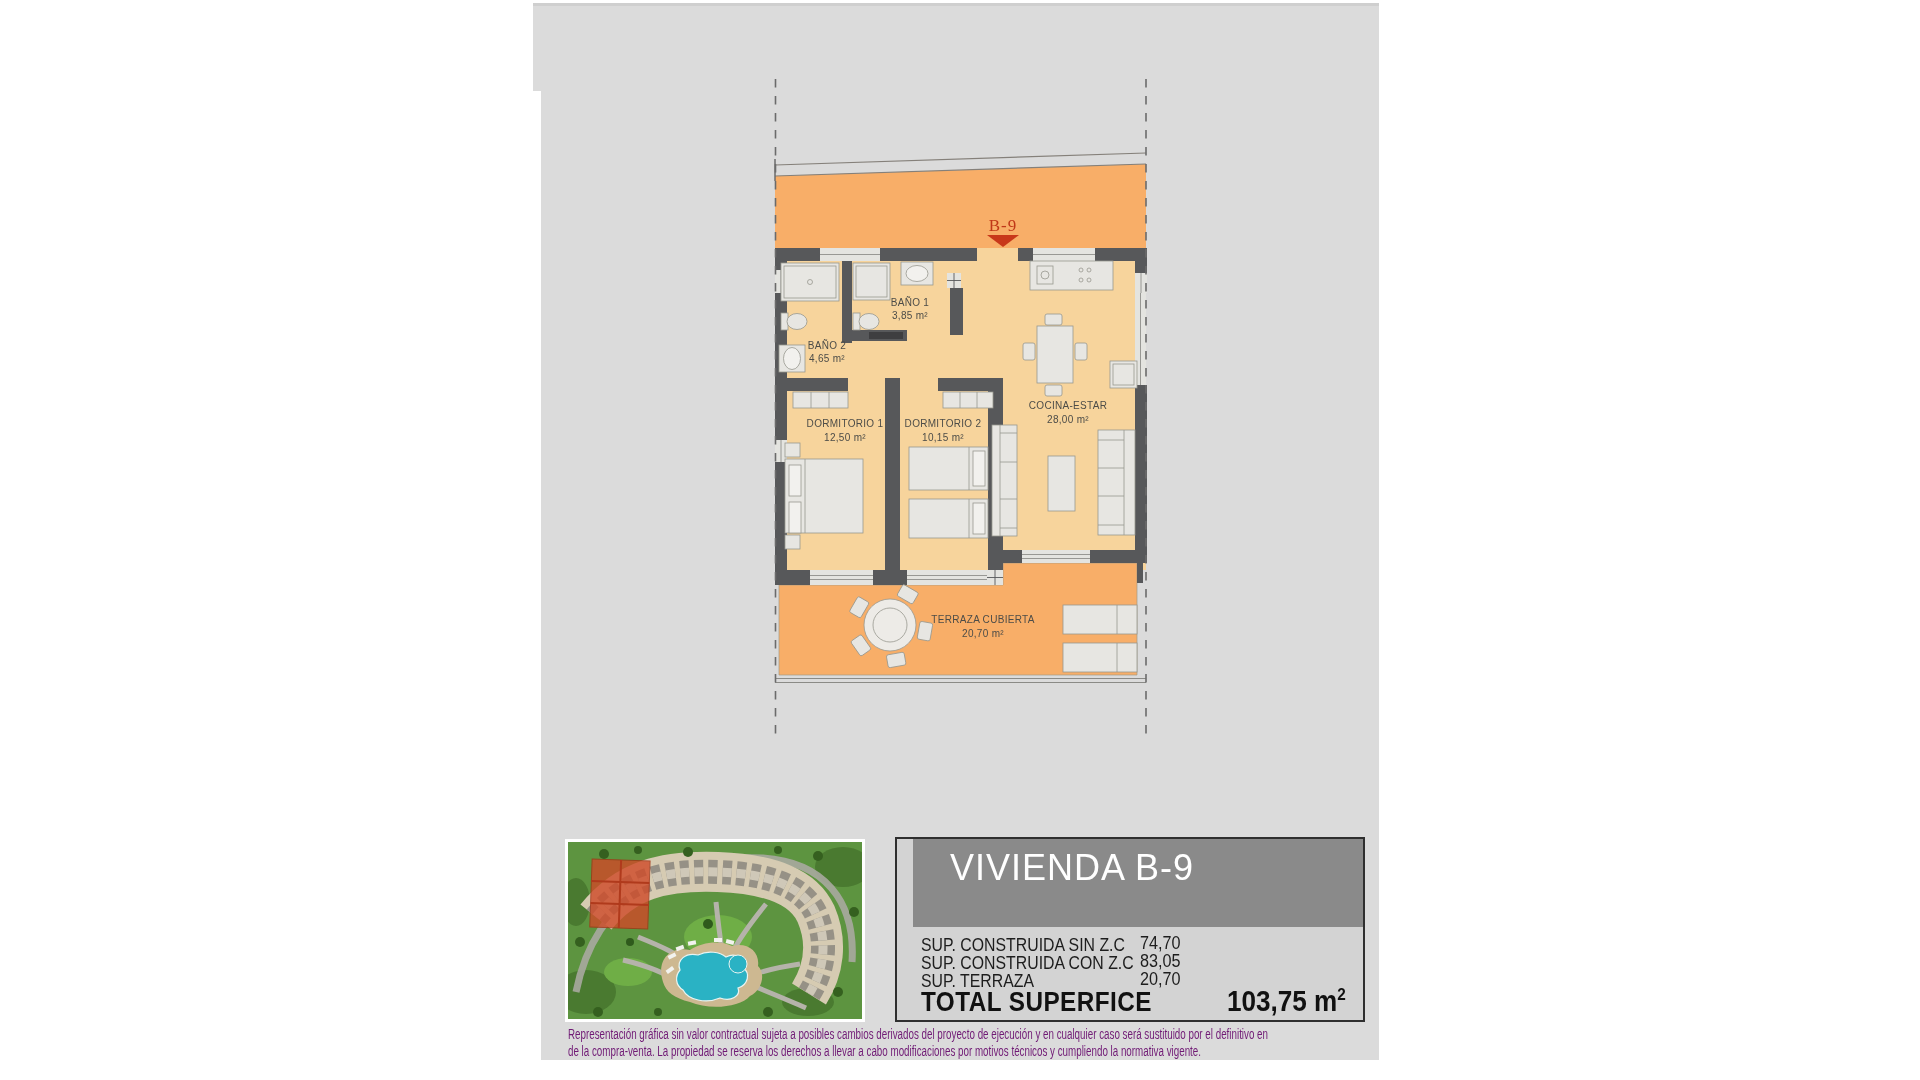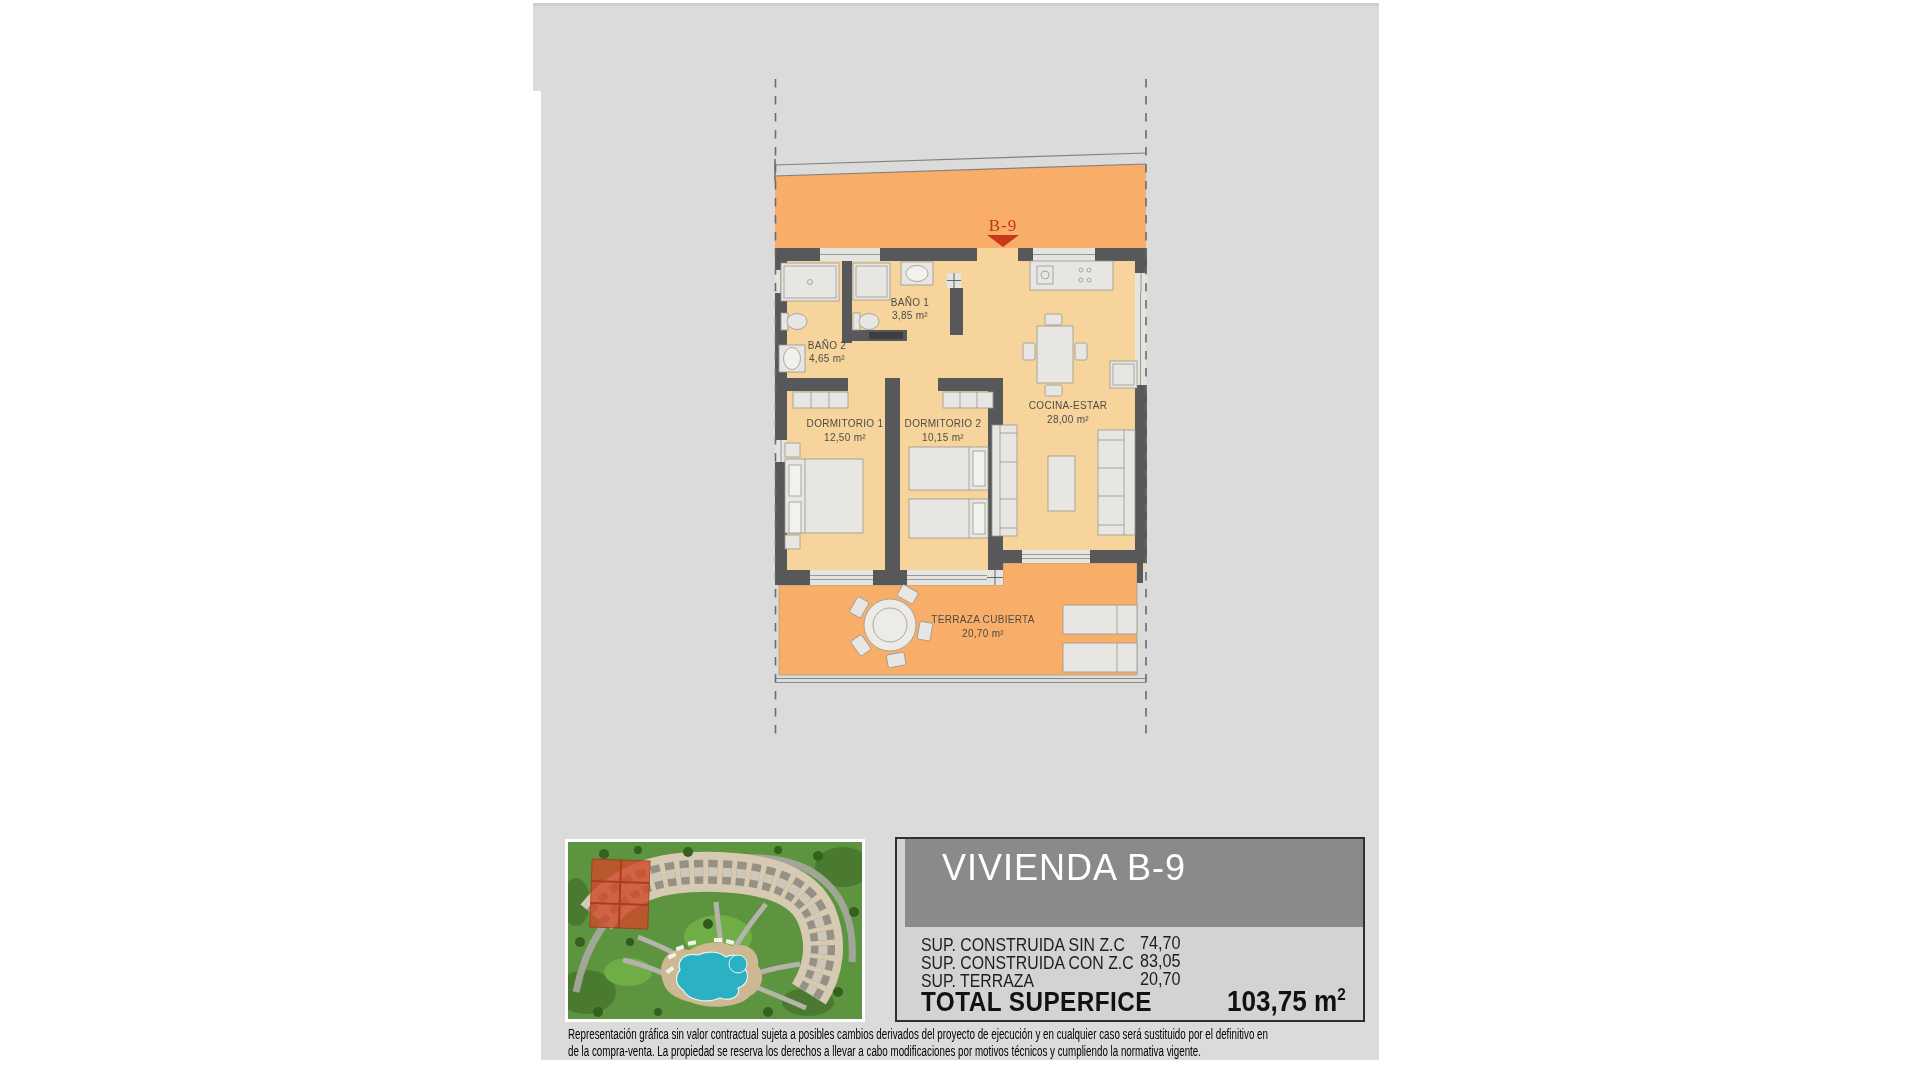--- a/index.html
+++ b/index.html
@@ -8,32 +8,32 @@
   .panel{position:absolute;background:#dbdbdb;}
   #panel-notch{left:533px;top:3px;width:10px;height:85px;border-top:3px solid #cfcfcf;}
   #panel-main{left:541px;top:3px;width:838px;height:1054px;border-top:3px solid #cfcfcf;}
   #floorplan{position:absolute;left:765px;top:75px;width:395px;height:670px;}
   .plan-label{font-family:"Liberation Sans",sans-serif;font-size:10px;fill:#4c4c48;text-anchor:middle;letter-spacing:.3px;}
   #unit-tag{font-family:"Liberation Serif",serif;font-size:17px;fill:#c03818;text-anchor:middle;letter-spacing:1px;}
   #site-image{position:absolute;left:565px;top:839px;width:300px;height:183px;background:#ffffff;
               border:3px solid #ffffff;box-sizing:border-box;}
   #title-block{position:absolute;left:895px;top:837px;width:470px;height:185px;box-sizing:border-box;
                border:2px solid #2f2f2f;background:#d3d3d3;}
-  #title-header{position:absolute;left:8px;top:0;right:0;height:88px;background:#8a8a8a;color:#ffffff;
+  #title-header{position:absolute;left:16px;top:0;right:0;height:88px;background:#8a8a8a;color:#ffffff;
                 padding:9px 0 0 37px;box-sizing:border-box;font-size:36px;line-height:39px;letter-spacing:1px;}
   .tb-row-label{position:absolute;left:24px;font-size:18px;color:#1d1d1d;white-space:nowrap;
                 transform:scaleX(.88);transform-origin:0 0;}
   .tb-row-value{position:absolute;left:243px;font-size:18px;color:#1d1d1d;white-space:nowrap;
                 transform:scaleX(.9);transform-origin:0 0;}
   #total-label{position:absolute;left:24px;top:148px;font-size:27px;font-weight:bold;color:#111;
                white-space:nowrap;transform:scaleX(.9);transform-origin:0 0;letter-spacing:.5px;}
   #total-value{position:absolute;left:330px;top:146px;font-size:29px;font-weight:bold;color:#111;white-space:nowrap;
                transform:scaleX(.9);transform-origin:0 0;}
   #total-value sup{font-size:17px;}
-  #disclaimer{position:absolute;left:568px;top:1026px;color:#000000;font-size:14px;line-height:17px;}
+  #disclaimer{position:absolute;left:568px;top:1026px;color:#701a75;font-size:14px;line-height:17px;}
   #disclaimer div{white-space:nowrap;transform:scaleX(.70);transform-origin:0 0;}
 </style>
 </head>
 <body>
 
 <div class="page">
 
   <div id="panel-notch" class="panel"></div>
   <div id="panel-main" class="panel"></div>
 

